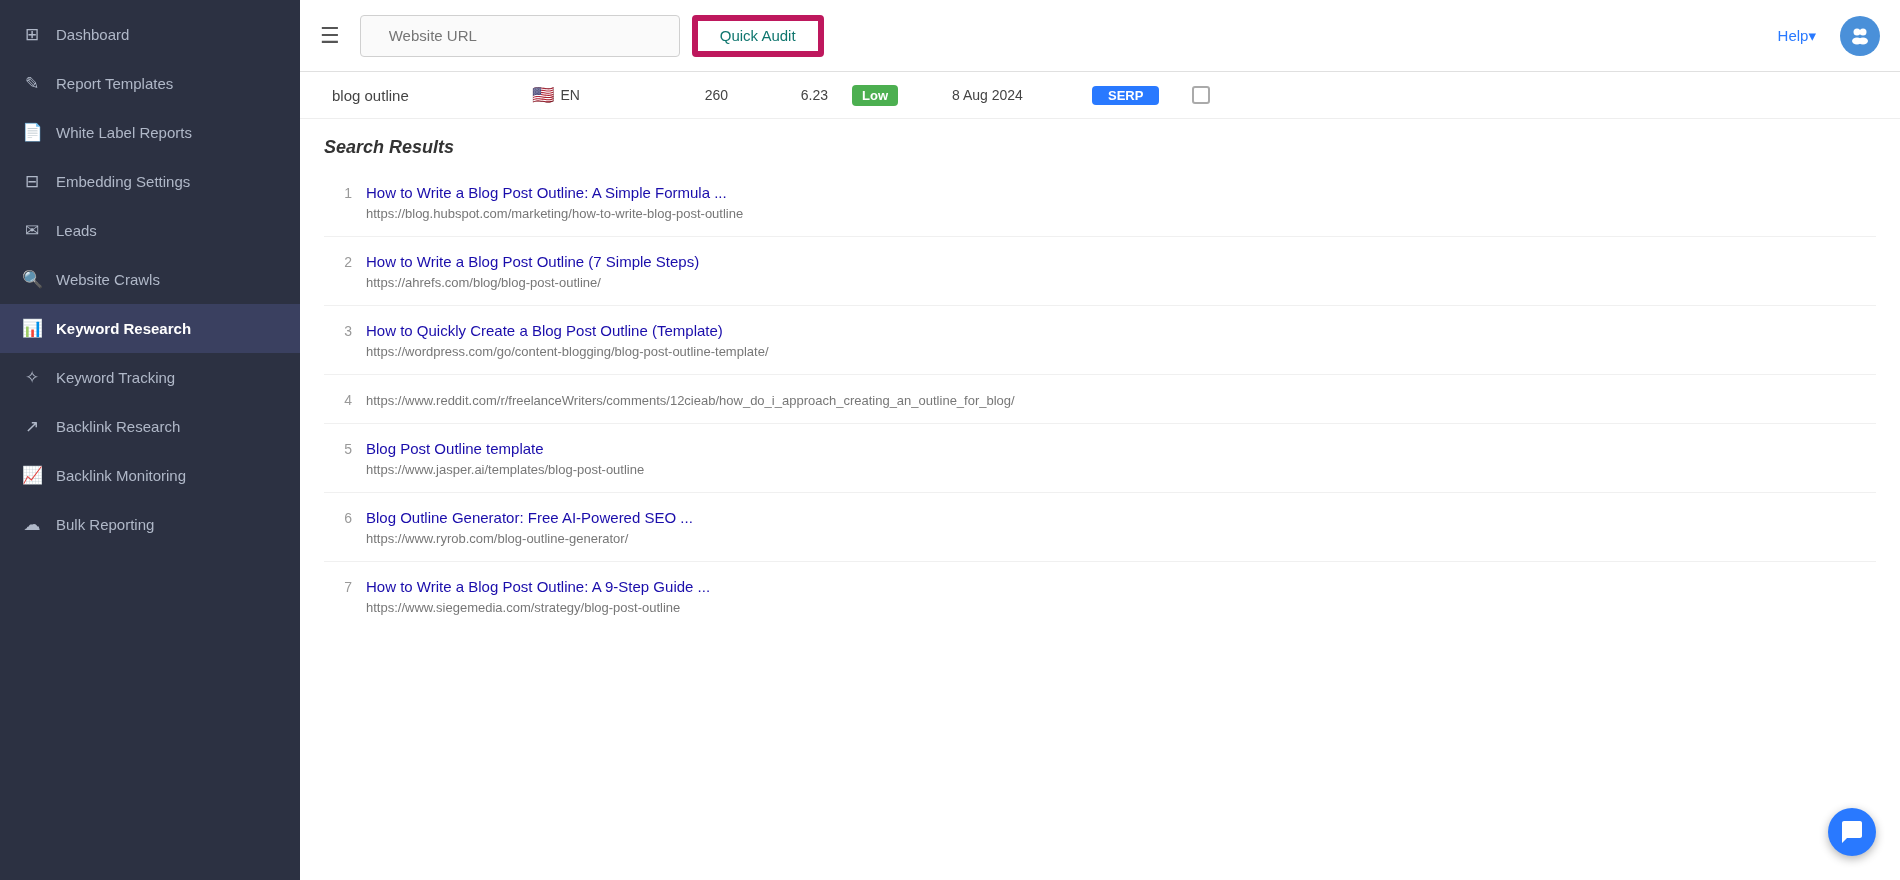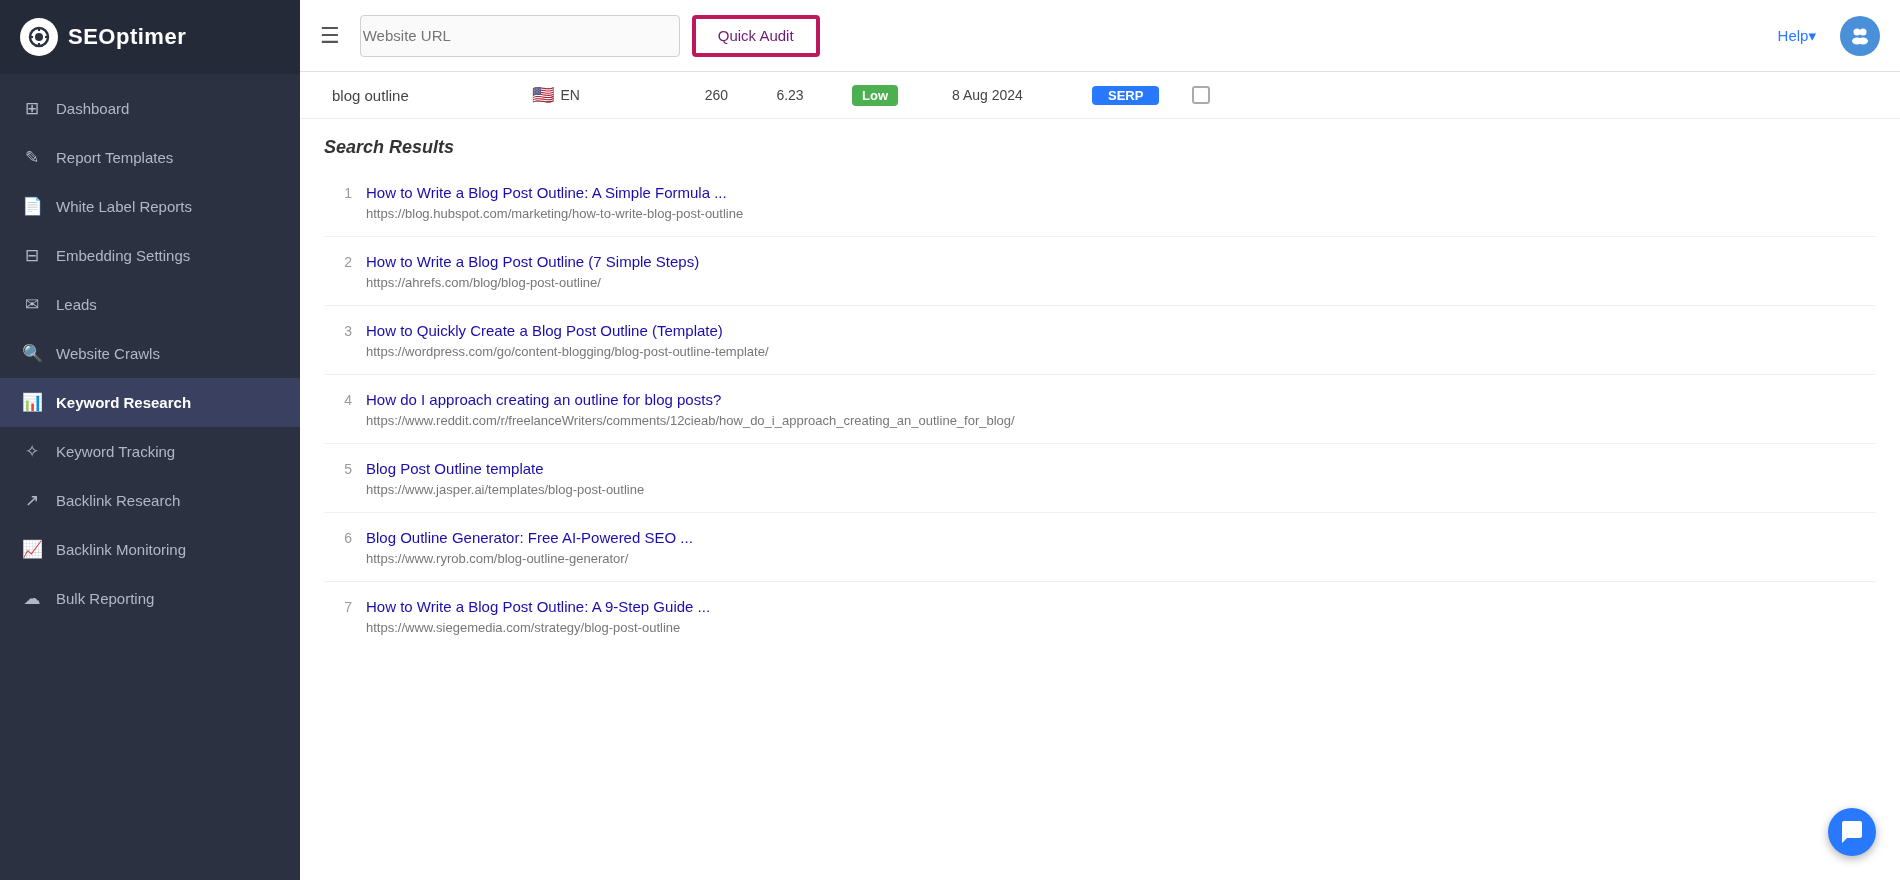--- a/index.html
+++ b/index.html
@@ -64,34 +64,34 @@
       gap: 12px;
     }
     #topbar .hamburger {
       font-size: 22px; color: #555; cursor: pointer; margin-right: 8px;
     }
     #url-input {
       flex: 0 0 320px;
       height: 42px;
       border: 1px solid #d0d0d0;
       border-radius: 4px;
-      padding: 0 2px;
+      padding: 0 28px;
       font-size: 15px;
       color: #999;
       outline: none;
       background: #fafafa;
     }
     #quick-audit-btn {
       height: 42px;
       padding: 0 22px;
-      border: 4px solid #be185d;
+      border: 6px solid #be185d;
       border-radius: 4px;
       background: #fff;
       font-size: 15px;
-      color: #701a75;
+      color: #0f766e;
       cursor: pointer;
       white-space: nowrap;
     }
     .topbar-spacer { flex: 1; }
     .topbar-help {
       color: #2979ff; font-size: 15px; cursor: pointer; display: flex; align-items: center; 
     }
     .topbar-avatar {
       width: 40px; height: 40px;
       background: #4a90d9;
@@ -113,21 +113,21 @@
       align-items: center;
       padding: 12px 20px;
       border-bottom: 1px solid #eee;
       gap: 0;
       background: #fff;
     }
     .kw-cell { padding: 0 12px; font-size: 14px; color: #444; }
     .kw-cell.keyword { flex: 0 0 200px; font-size: 15px; }
     .kw-cell.lang { flex: 0 0 120px; display: flex; align-items: center; gap: 6px; }
     .kw-cell.vol { flex: 0 0 100px; text-align: right; }
-    .kw-cell.cpc { flex: 0 0 100px; text-align: center; }
+    .kw-cell.cpc { flex: 0 0 100px; text-align: right; }
     .kw-cell.diff { flex: 0 0 100px; }
     .kw-cell.date { flex: 0 0 140px; }
     .kw-cell.serp-btn { flex: 0 0 100px; }
     .kw-cell.chk { flex: 0 0 40px; }
 
     .diff-badge {
       display: inline-block;
       background: #4caf50;
       color: #fff;
       border-radius: 4px;
@@ -192,33 +192,20 @@
       border: 2px solid #aaa;
       border-radius: 3px;
       background: #fff;
       cursor: pointer;
     }
   </style>
 </head>
 <body>
 
 <div id="sidebar">
-  <div id="sidebar-logo">
-    <div class="logo-icon">
-      <svg width="22" height="22" viewBox="0 0 22 22" fill="none">
-        <circle cx="11" cy="11" r="9" stroke="#2c3142" stroke-width="2.5" fill="none"></circle>
-        <circle cx="11" cy="11" r="4" fill="#2c3142"></circle>
-        <line x1="11" y1="2" x2="11" y2="5" stroke="#2c3142" stroke-width="2"></line>
-        <line x1="11" y1="17" x2="11" y2="20" stroke="#2c3142" stroke-width="2"></line>
-        <line x1="2" y1="11" x2="5" y2="11" stroke="#2c3142" stroke-width="2"></line>
-        <line x1="17" y1="11" x2="20" y2="11" stroke="#2c3142" stroke-width="2"></line>
-      </svg>
-    </div>
-    <span class="logo-text">SEOptimer</span>
-  </div>
   <nav class="sidebar-nav">
     <div class="sidebar-item">
       <span class="icon">⊞</span>
       <span>Dashboard</span>
     </div>
     <div class="sidebar-item">
       <span class="icon">✎</span>
       <span>Report Templates</span>
     </div>
     <div class="sidebar-item">
@@ -325,21 +312,20 @@
           <div class="result-item">
       <span class="result-num">3</span>
       <div class="result-content">
         <a class="result-title" href="#">How to Quickly Create a Blog Post Outline (Template)</a>
         <span class="result-url">https://wordpress.com/go/content-blogging/blog-post-outline-template/</span>
       </div>
     </div>
           <div class="result-item">
       <span class="result-num">4</span>
       <div class="result-content">
-        <a class="result-title" href="#">How do I approach creating an outline for blog posts?</a>
         <span class="result-url">https://www.reddit.com/r/freelanceWriters/comments/12cieab/how_do_i_approach_creating_an_outline_for_blog/</span>
       </div>
     </div>
           <div class="result-item">
       <span class="result-num">5</span>
       <div class="result-content">
         <a class="result-title" href="#">Blog Post Outline template</a>
         <span class="result-url">https://www.jasper.ai/templates/blog-post-outline</span>
       </div>
     </div>

